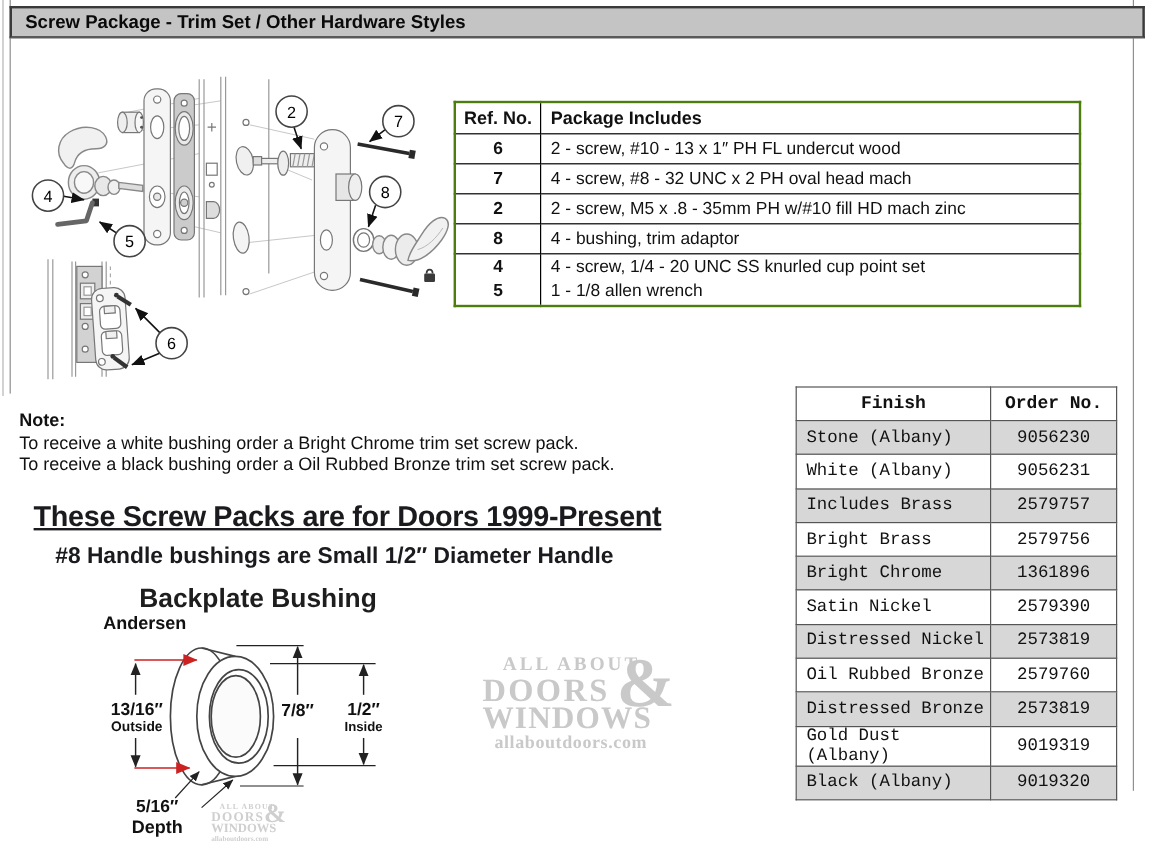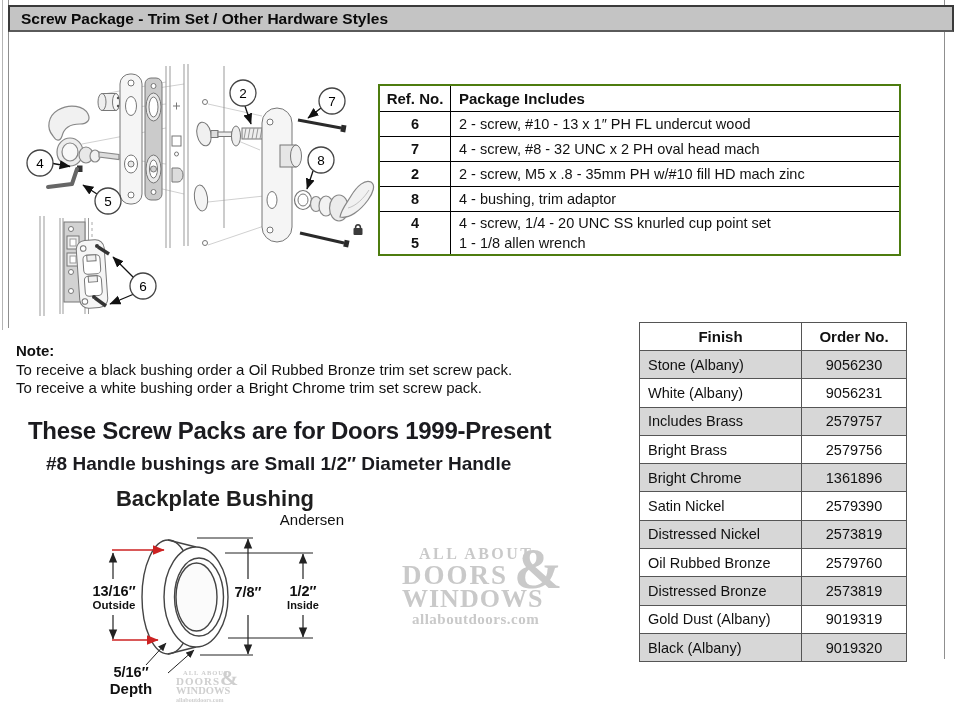--- a/index.html
+++ b/index.html
@@ -17,30 +17,30 @@
   #pkgtable td.ref{width:70px;text-align:center;font-weight:bold;padding:0;}
   #pkgtable td.desc{width:432px;}
   #pkgtable tr.hdr td{font-weight:bold;height:25px;font-size:15px;}
   #pkgtable tr.dbl td{height:42px;vertical-align:middle;}
   #pkgtable .twoline div{line-height:20px;}
   
   #note{position:absolute;left:16px;top:342px;font-size:15px;line-height:18.5px;}
   #note .nlabel{font-weight:bold;}
   
   #headline{position:absolute;left:28px;top:417px;font-size:24px;font-weight:bold;
-    letter-spacing:-0.3px;color:#1b1b1f;}
+    letter-spacing:-0.3px;color:#1b1b1f;text-decoration:underline;}
   #subheadline{position:absolute;left:46px;top:453px;font-size:19px;font-weight:bold;color:#1b1b1f;}
   
   #bushing-title{position:absolute;left:95px;top:486px;width:240px;text-align:center;
     font-size:22px;font-weight:bold;color:#1e1e1e;}
-  #bushing-brand{position:absolute;left:104px;top:511px;width:240px;text-align:right;
-    font-size:15px;font-weight:normal;color:#111;}
-  
-  #fintable{position:absolute;left:639px;top:322px;border-collapse:collapse;
-    border:1.5px solid #333;font-size:14.5px;background:#fff;}
+  #bushing-brand{position:absolute;left:86px;top:511px;width:240px;text-align:left;
+    font-size:15px;font-weight:bold;color:#111;}
+  
+  #fintable{position:absolute;left:663px;top:322px;border-collapse:collapse;
+    border:1.5px solid #333;font-size:14.5px;background:#fff;font-family:Liberation Mono, monospace;}
   #fintable td{border:1px solid #555;height:27.3px;padding:0;}
   #fintable td.fin{width:153px;padding-left:8px;}
   #fintable td.ord{width:104px;text-align:center;}
   #fintable tr.hdr td{font-weight:bold;text-align:center;font-size:15px;height:27px;padding-left:0;}
   #fintable tr.g td{background:#d7d7d7;}
   
   .wm{position:absolute;color:#c9c9c9;font-family:"Liberation Serif",serif;font-weight:bold;}
   #wm-main{left:402px;top:545px;width:180px;}
   #wm-main .l1{font-size:16px;letter-spacing:2.5px;padding-left:17px;}
   #wm-main .l2{font-size:27px;letter-spacing:2px;line-height:24px;}
@@ -302,22 +302,22 @@
       <td class="desc twoline">
         <div>4 - screw, 1/4 - 20 UNC SS knurled cup point set</div>
         <div>1 - 1/8 allen wrench</div>
       </td>
     </tr>
   </tbody>
     </table>
 
   <div id="note">
     <div class="nlabel">Note:</div>
+    <div>To receive a white bushing order a Bright Chrome trim set screw pack.</div>
     <div>To receive a black bushing order a Oil Rubbed Bronze trim set screw pack.</div>
-    <div>To receive a white bushing order a Bright Chrome trim set screw pack.</div>
   </div>
 
   <div id="headline">These Screw Packs are for Doors 1999-Present</div>
   <div id="subheadline">#8 Handle bushings are Small 1/2″ Diameter Handle</div>
 
   <div id="bushing-title">Backplate Bushing</div>
   <div id="bushing-brand">Andersen</div>
 
   <svg style="position:absolute;left:80px;top:530px;" width="260" height="185" viewBox="0 0 260 185">
     <defs>

